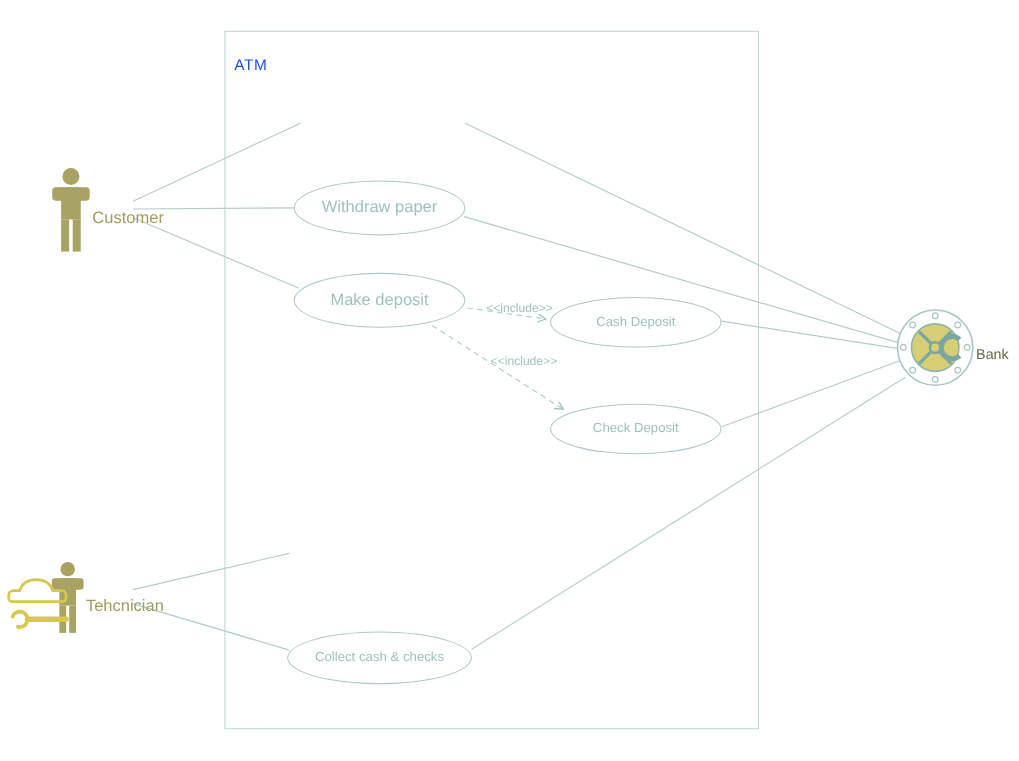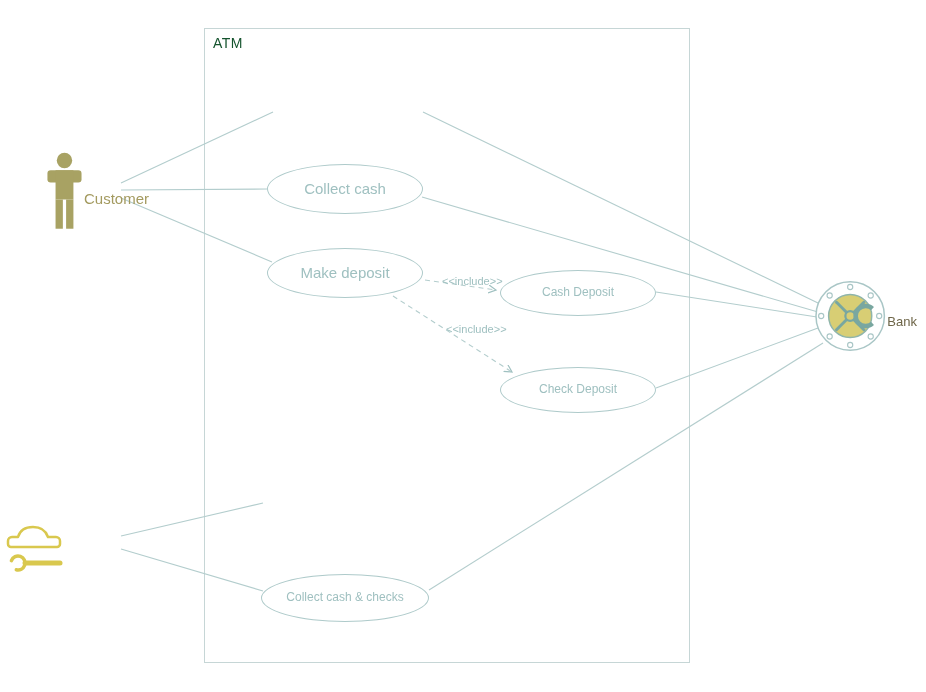--- a/index.html
+++ b/index.html
@@ -1,20 +1,20 @@
 <!DOCTYPE html>
 <html><head>
 <meta charset="utf-8">
 <style>
   html,body{margin:0;padding:0;background:#fff;font-family:"Liberation Sans",sans-serif;}
   .canvas{position:relative;width:926px;height:692px;background:#fff;overflow:hidden;}
 
   .atm-box{position:absolute;left:204px;top:28px;width:486px;height:635px;
     border:1px solid #c6d6d6;z-index:0;box-sizing:border-box;background:transparent;}
-  .atm-label{position:absolute;left:8px;top:6px;font-size:14px;color:#14532d;letter-spacing:.5px;}
+  .atm-label{position:absolute;left:8px;top:22px;font-size:14px;color:#1d4ed8;letter-spacing:.5px;}
 
   .layer{position:absolute;left:0;top:0;z-index:1;}
 
   .usecase{position:absolute;border:1.5px solid #aecaca;border-radius:50%;background:#fff;
     display:flex;align-items:center;justify-content:center;text-align:center;
     color:#9fc0c0;font-size:15px;z-index:2;box-sizing:border-box;line-height:1.3;}
   .usecase.small{font-size:12px;}
   .usecase .uc-label{padding:0 14px;}
 
   .include-label{position:absolute;color:#9fc0c0;font-size:11px;z-index:3;white-space:nowrap;margin-left:12px;}
@@ -53,21 +53,21 @@
       <line x1="425" y1="280" x2="496" y2="290" stroke-dasharray="5 4" marker-end="url(#arr)"></line>
       <line x1="393" y1="296" x2="512" y2="372" stroke-dasharray="5 4" marker-end="url(#arr)"></line>
     </g>
   </svg>
 
   <span class="include-label" style="left:430px;top:275px">&lt;&lt;include&gt;&gt;</span>
   <span class="include-label" style="left:434px;top:323px">&lt;&lt;include&gt;&gt;</span>
 
 
   <div class="usecase" style="left:267px;top:164px;width:156px;height:50px">
-    <span class="uc-label">Collect cash</span>
+    <span class="uc-label">Withdraw paper</span>
   </div>
 
   <div class="usecase" style="left:267px;top:248px;width:156px;height:50px">
     <span class="uc-label">Make deposit</span>
   </div>
 
   <div class="usecase small" style="left:500px;top:270px;width:156px;height:46px">
     <span class="uc-label">Cash Deposit</span>
   </div>
 
@@ -86,20 +86,32 @@
         <circle cx="24" cy="10" r="9.5"></circle>
         <rect x="3" y="22" width="42" height="15" rx="4"></rect>
         <rect x="13" y="22" width="22" height="36"></rect>
         <rect x="13" y="58" width="9" height="36"></rect>
         <rect x="26" y="58" width="9" height="36"></rect>
       </g>
     </svg>
     <div class="actor-label">Customer</div>
   </div>
 
+  <div class="actor" style="left:45px;top:495px">
+    <svg width="48" height="100" viewBox="0 0 48 100">
+      <g fill="#a8a263">
+        <circle cx="24" cy="10" r="9.5"></circle>
+        <rect x="3" y="22" width="42" height="15" rx="4"></rect>
+        <rect x="13" y="22" width="22" height="36"></rect>
+        <rect x="13" y="58" width="9" height="36"></rect>
+        <rect x="26" y="58" width="9" height="36"></rect>
+      </g>
+    </svg>
+    <div class="actor-label">Tehcnician</div>
+  </div>
 
   <svg class="tools" style="left:4px;top:518px" width="64" height="58" viewBox="0 0 64 58">
     <g stroke="#d9c84e" fill="none" stroke-width="2.5" stroke-linecap="round" stroke-linejoin="round">
       <path d="M4 26 v-3 a4 4 0 0 1 4 -4 h6 c2 -7 8 -10 15 -10 c8 0 13 4 15 10 h8 a4 4 0 0 1 4 4 v3 a3 3 0 0 1 -3 3 h-46 a3 3 0 0 1 -3 -3 z"></path>
     </g>
     <g stroke="#d9c84e" fill="none" stroke-linecap="round">
       <circle cx="14" cy="45" r="7" stroke-width="3.5" stroke-dasharray="32 12" transform="rotate(200 14 45)"></circle>
       <line x1="21" y1="45" x2="56" y2="45" stroke-width="5"></line>
     </g>
   </svg>

